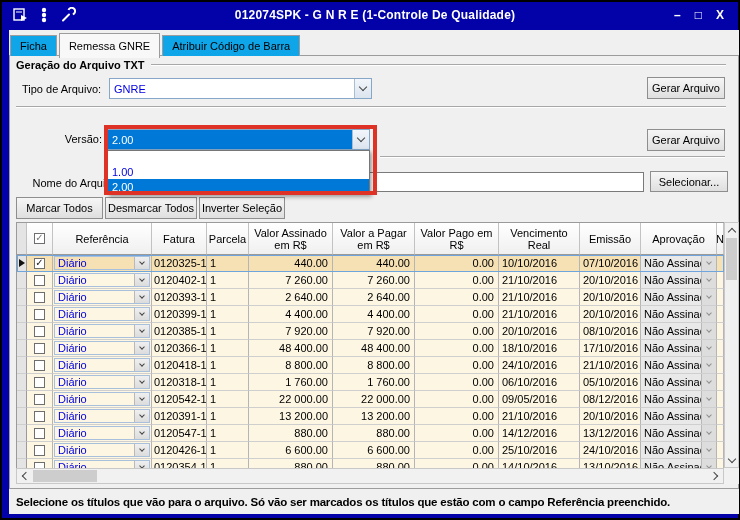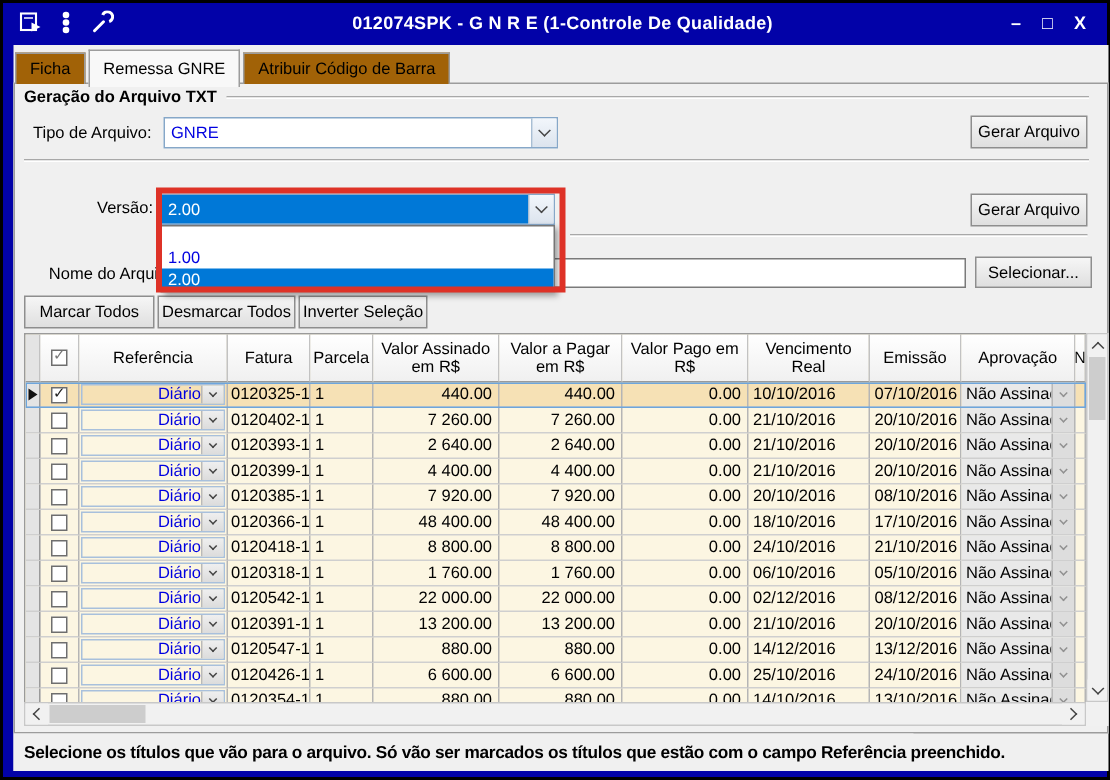--- a/index.html
+++ b/index.html
@@ -8,21 +8,21 @@
   .window{position:absolute;inset:0;background:#0202A8;border:2px solid #000;}
   .titlebar{position:absolute;left:2px;top:0;right:2px;height:26px;display:flex;align-items:center;color:#fff;}
   .tb-icons{display:flex;align-items:center;gap:9px;padding-left:8px;}
   .tb-title{flex:1;text-align:center;font-size:12px;font-weight:bold;letter-spacing:.2px;white-space:nowrap;overflow:hidden;}
   .tb-controls{display:flex;align-items:center;gap:14px;padding-right:12px;font-size:12px;font-weight:bold;}
   .tb-controls span{cursor:default;}
   .client{position:absolute;left:7px;top:28px;width:730px;height:484px;background:#F0F0F0;}
   
   .tabs{position:absolute;left:1px;top:3px;height:23px;display:flex;gap:2px;z-index:3;}
   .tab{height:21px;margin-top:2px;padding:0 9px;display:flex;align-items:center;font-size:11px;
-       background:#a16207;border:1px solid #9C9C9C;border-bottom:none;}
+       background:#0ea5e9;border:1px solid #9C9C9C;border-bottom:none;}
   .tab.active{height:25px;margin-top:0;background:#F8F8F8;position:relative;z-index:4;}
   .panel{position:absolute;left:0;top:25px;width:730px;height:434px;border:1px solid #9C9C9C;background:#F0F0F0;}
   
   .group-head{position:absolute;display:flex;align-items:center;gap:6px;font-size:11px;font-weight:bold;color:#000;}
   .group-head .line{border-top:1px solid #A8A8A8;border-bottom:1px solid #FFF;height:0;}
   .lbl{position:absolute;font-size:11px;color:#000;white-space:nowrap;}
   
   .combo{position:absolute;display:flex;background:#fff;border:1px solid #86A7C8;}
   .combo .cval{flex:1;font-size:11px;color:#0000E0;display:flex;align-items:center;padding-left:4px;overflow:hidden;}
   .combo .cbtn{width:17px;background:linear-gradient(#F2F6FB,#DCE4EE);border-left:1px solid #A8BED4;display:flex;align-items:center;justify-content:center;}
@@ -40,21 +40,21 @@
   .sep{position:absolute;height:0;border-top:1px solid #A8A8A8;border-bottom:1px solid #fff;}
   
   .grid{position:absolute;left:7px;top:192px;width:708px;height:246px;overflow:hidden;background:#FCF6E2;border-left:1px solid #9A9A9A;border-top:1px solid #9A9A9A;}
   .thead{display:flex;height:32px;}
   .th{background:linear-gradient(#FFFFFF,#F0F0F0);border-right:1px solid #C2C2C2;border-bottom:1px solid #9A9A9A;
       display:flex;align-items:center;justify-content:center;text-align:center;font-size:11px;line-height:12px;padding:1px;overflow:hidden;}
   .trow{display:flex;height:17px;background:#FCF6E2;}
   .trow.selected{background:#F6E1B5;outline:1px solid #6DA5DC;outline-offset:-1px;}
   .td{border-right:1px solid #B5B5B5;border-bottom:1px solid #CFCFCF;font-size:11px;display:flex;align-items:center;
       overflow:hidden;white-space:nowrap;}
-  .cw-ind{width:10px;}.cw-chk{width:26px;}.cw-ref{width:99px;text-align:right;}.cw-fat{width:55px;}.cw-par{width:42px;}
+  .cw-ind{width:10px;}.cw-chk{width:26px;}.cw-ref{width:99px;}.cw-fat{width:55px;}.cw-par{width:42px;}
   .cw-vo{width:84px;}.cw-vp{width:82px;}.cw-vg{width:84px;}.cw-ven{width:81px;}.cw-emi{width:61px;}
   .cw-apr{width:76px;}.cw-n{flex:1;min-width:0;}
   .td.ind{background:#E4E4E4;border-right:1px solid #9A9A9A;justify-content:center;}
   .th.ind{background:#E4E4E4;}
   .td.chk{justify-content:center;}
   .td.num{justify-content:flex-end;padding-right:4px;}
   .td.date{padding-left:3px;}
   .td.fat{padding-left:2px;}
   .td.par{padding-left:3px;}
   .td.apr{background:#E9E9E9;padding-left:3px;}
@@ -441,21 +441,21 @@
         <span class="ccb">
                     <span class="chev down sm"></span>
                   </span>
       </span>
     </div>
     <div class="td fat cw-fat">0120542-1</div>
     <div class="td par cw-par">1</div>
     <div class="td num cw-vo">22 000.00</div>
     <div class="td num cw-vp">22 000.00</div>
     <div class="td num cw-vg">0.00</div>
-    <div class="td date cw-ven">02/12/2016</div>
+    <div class="td date cw-ven">09/05/2016</div>
     <div class="td date cw-emi">08/12/2016</div>
     <div class="td apr cw-apr">
       <span class="aprtext">Não Assinado</span>
       <span class="ccb dis">
                   <span class="chev down sm gray"></span>
                 </span>
     </div>
     <div class="td cw-n"></div>
   </div>
 

